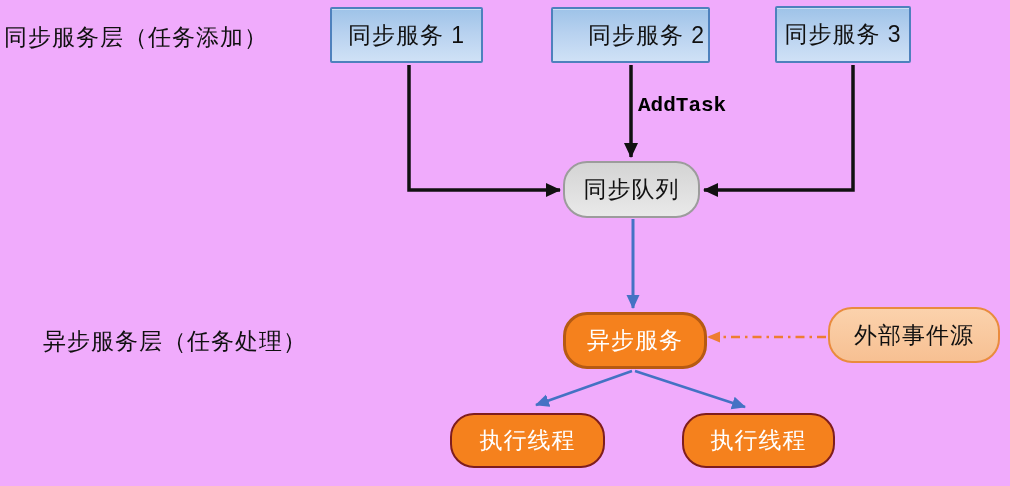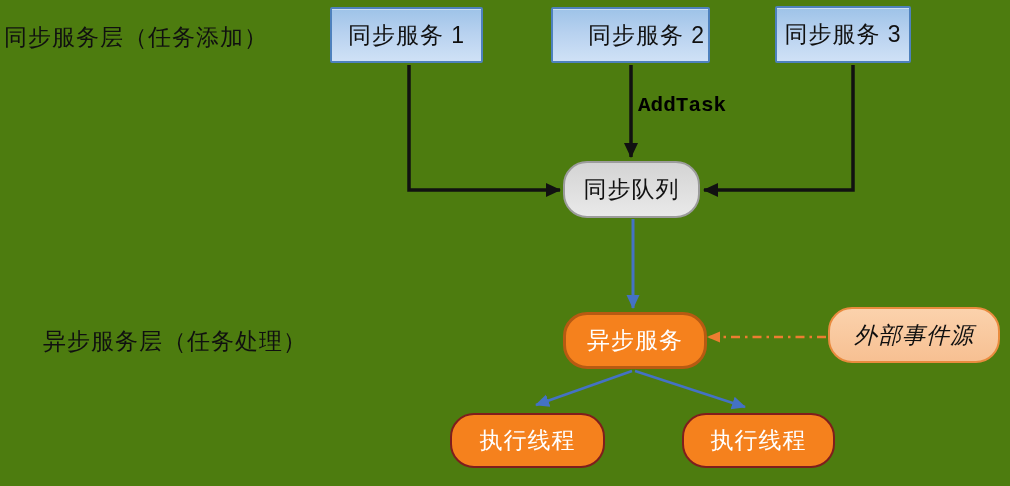--- a/index.html
+++ b/index.html
@@ -4,21 +4,21 @@
 <style>
   html,body{margin:0;padding:0;}
   body{
     font-family:"Liberation Sans","DejaVu Sans",sans-serif;
     background:#ffffff;
   }
   #stage{
     position:relative;
     width:1010px;
     height:486px;
-    background:#4d7c0f;
+    background:#f0abfc;
     overflow:hidden;
   }
   #connectors{
     position:absolute;
     left:0;top:0;
     width:1010px;height:486px;
     pointer-events:none;
     z-index:1;
   }
   .node{
@@ -77,21 +77,21 @@
     color:#000000;
     white-space:nowrap;
     z-index:2;
   }
   
   #n-sync1{left:330px;top:7px;width:153px;height:56px;}
   #n-sync2{left:551px;top:7px;width:159px;height:56px;padding-left:32px;}
   #n-sync3{left:775px;top:6px;width:136px;height:57px;}
   #n-queue{left:563px;top:161px;width:137px;height:57px;}
   #n-async{left:563px;top:312px;width:144px;height:57px;}
-  #n-external{left:828px;top:307px;width:172px;height:56px;font-style:italic;}
+  #n-external{left:828px;top:307px;width:172px;height:56px;}
   #n-thread1{left:450px;top:413px;width:155px;height:55px;}
   #n-thread2{left:682px;top:413px;width:153px;height:55px;}
   #lbl-layer1{left:4px;top:22px;}
   #lbl-layer2{left:54px;top:188px;}
   #lbl-layer3{left:43px;top:326px;}
   #lbl-addtask{left:638px;top:94px;}
 </style>
 </head>
 <body>
 

